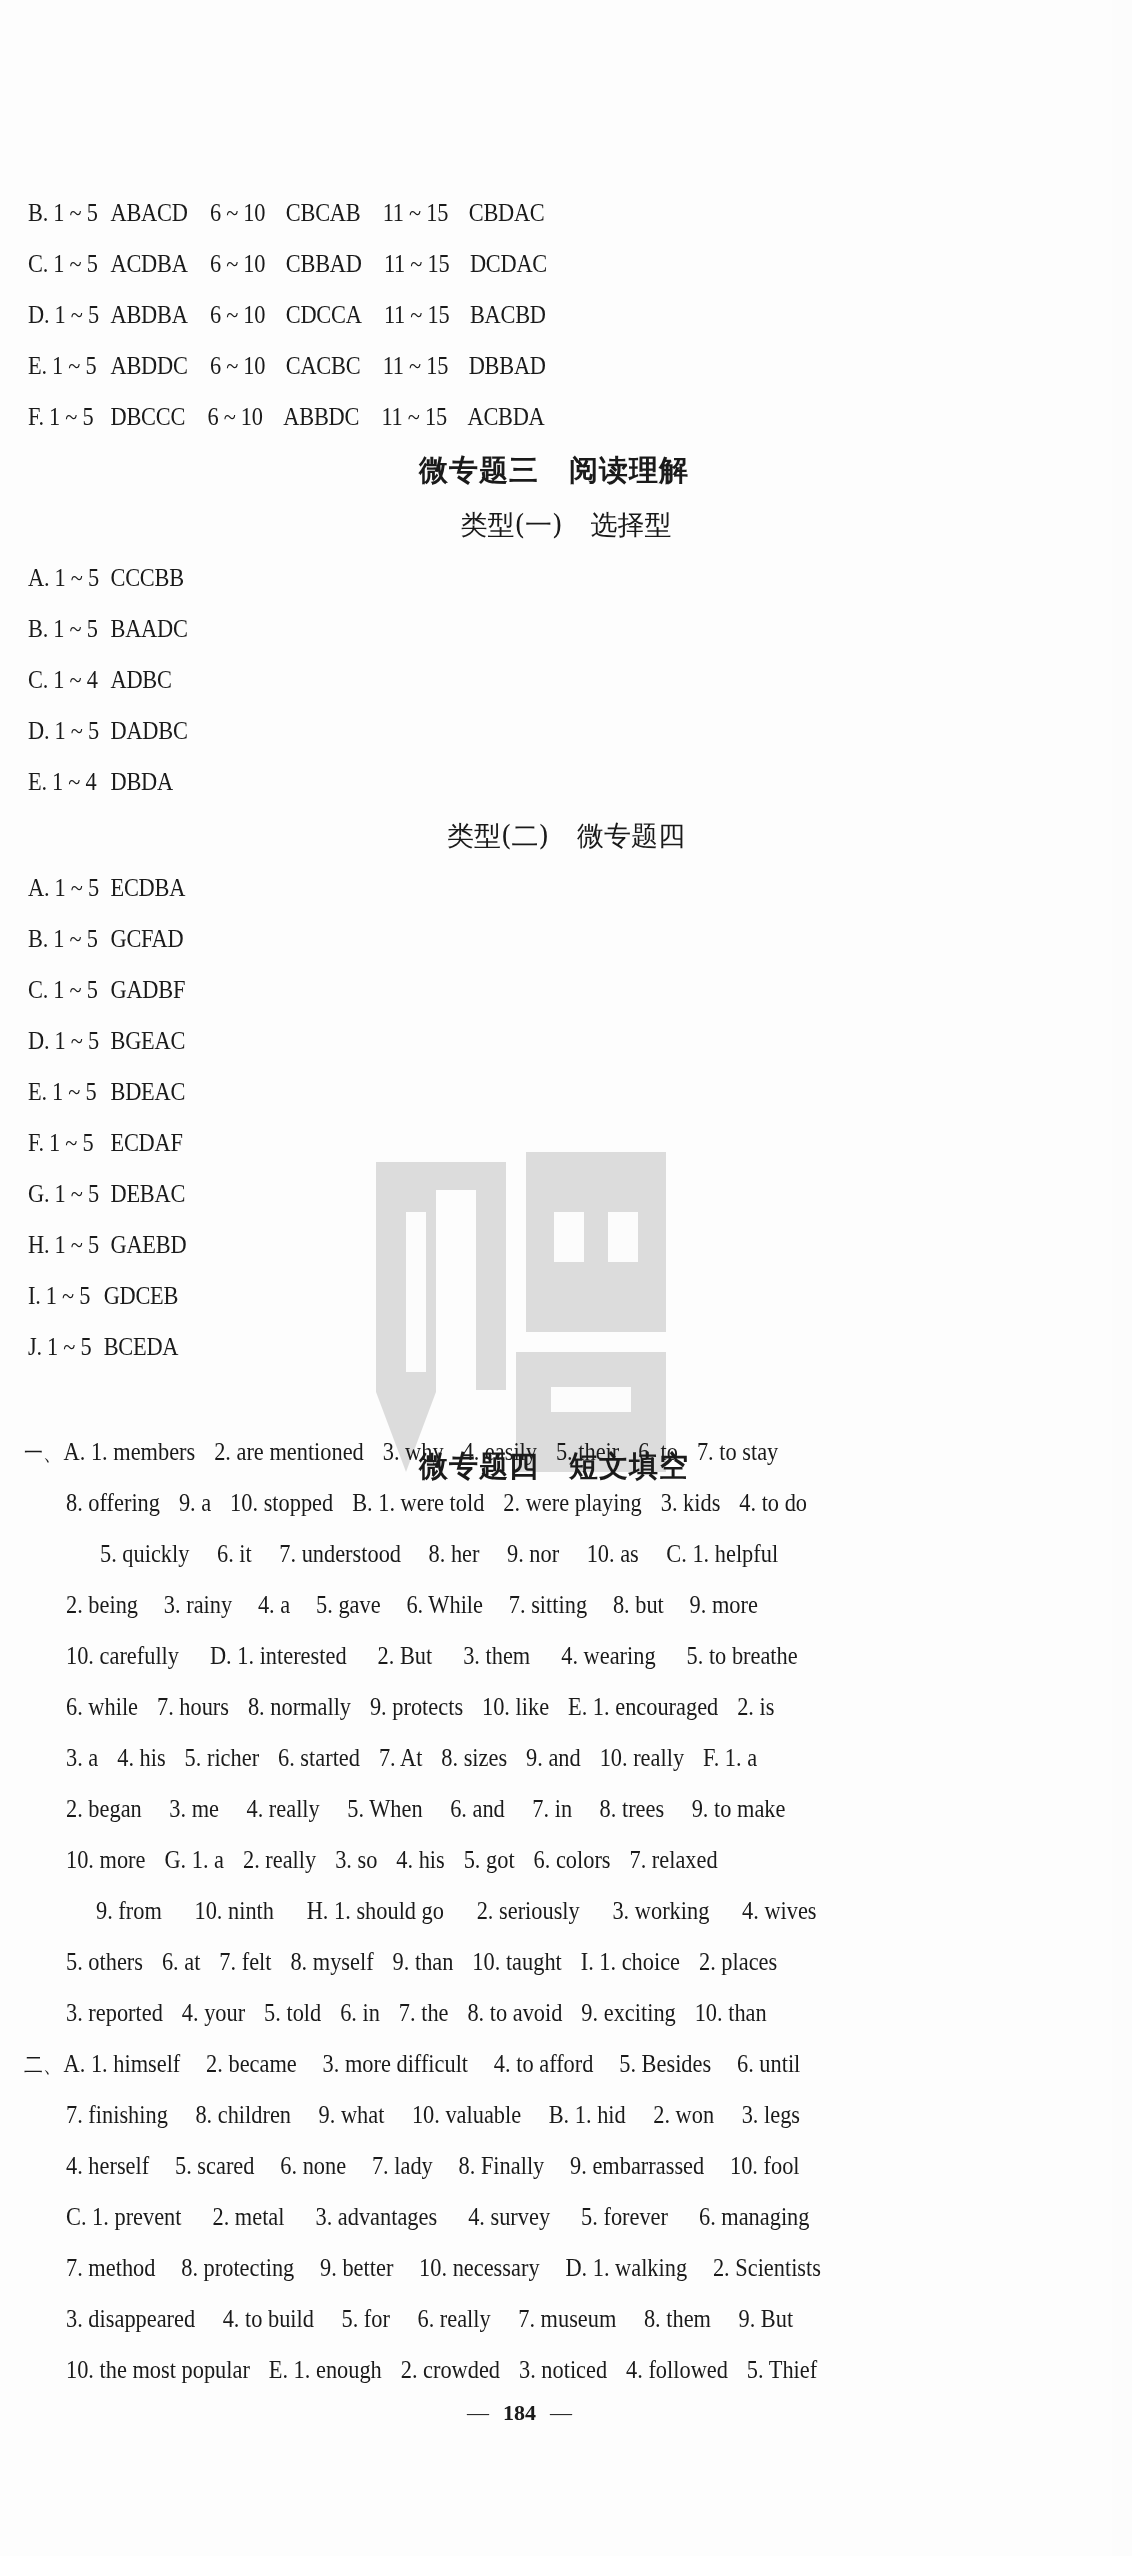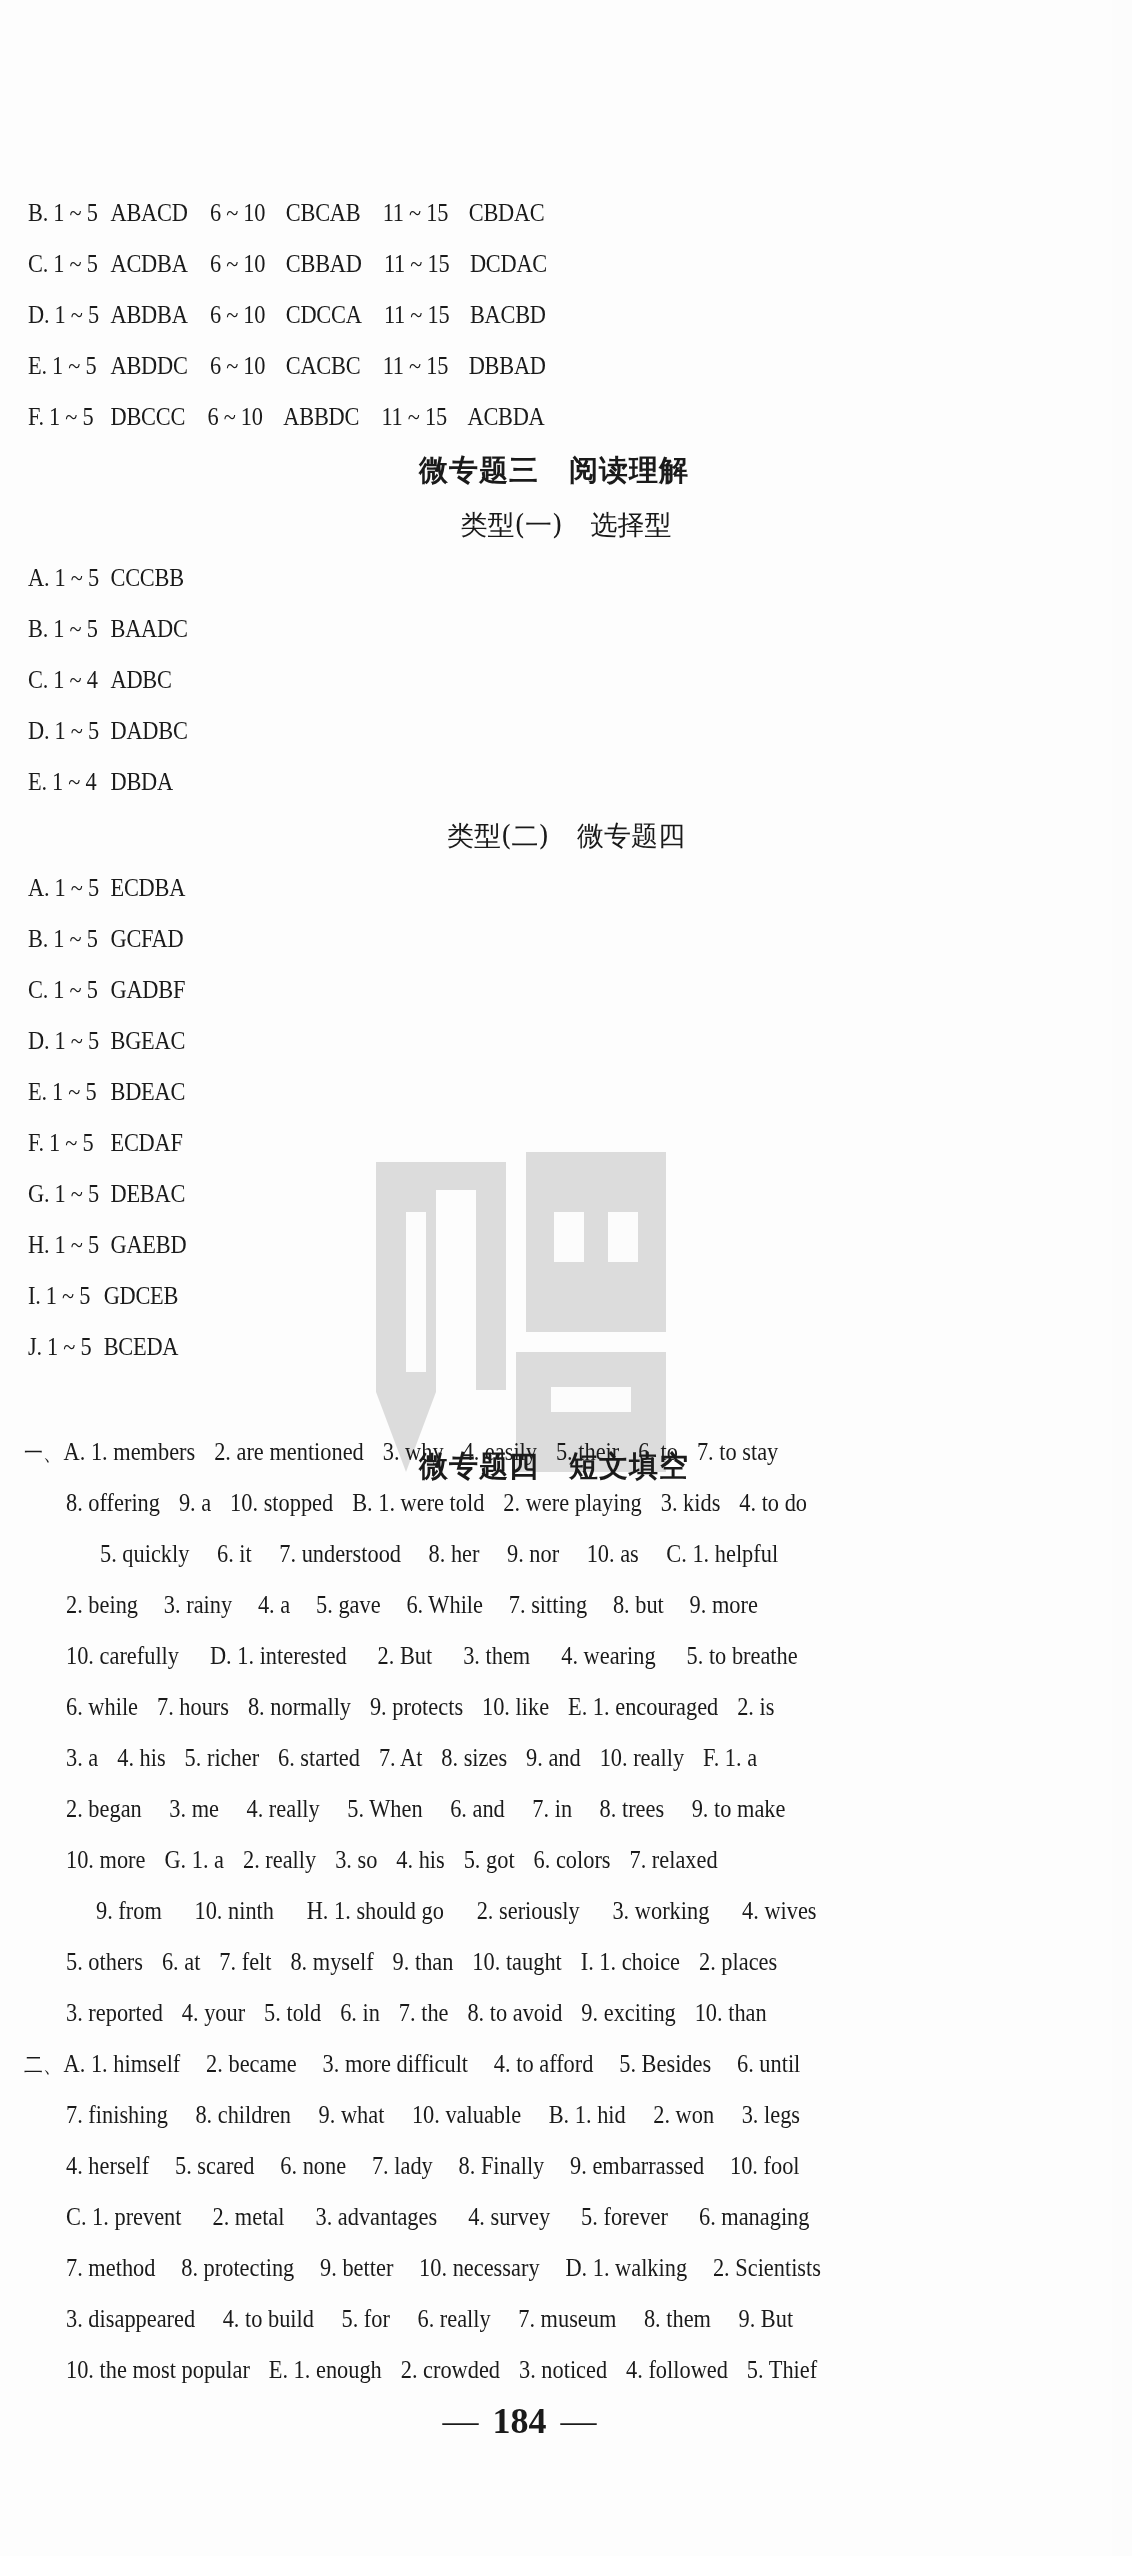--- a/index.html
+++ b/index.html
@@ -12,21 +12,21 @@
   .row .lbl { display: inline-block; min-width: 96px; }
   .row .grp { display: inline-block; margin-right: 26px; }
   .row .rng { display: inline-block; margin-right: 24px; }
   .heading { position: absolute; left: 0; width: 1108px; text-align: center; font-family: "DejaVu Sans", sans-serif; font-weight: bold; font-size: 29px; line-height: 36px; letter-spacing: 1px; }
   .heading .sp { display: inline-block; width: 30px; }
   .subheading { position: absolute; left: 0; width: 1132px; text-align: center; font-family: "DejaVu Serif", serif; font-size: 27px; line-height: 36px; }
   .subheading .sp { display: inline-block; width: 28px; }
   .para-line { position: absolute; font-size: 26px; line-height: 32px; white-space: nowrap; transform: scaleX(0.86); transform-origin: left center; }
   .para-line .item { display: inline-block; margin-right: 22px; }
   .para-line .mark { display: inline-block; font-family: "DejaVu Sans", sans-serif; font-size: 22px; margin-right: 2px; }
-  .page-number { position: absolute; top: 2352px; left: 0; width: 1039px; text-align: center; font-size: 36px; font-weight: bold; }
+  .page-number { position: absolute; top: 2352px; left: 0; width: 1039px; text-align: center; font-size: 22px; font-weight: bold; }
   .page-number .dash { font-weight: normal; margin: 0 14px; }
   .watermark { position: absolute; left: 376px; top: 1152px; width: 300px; height: 320px; opacity: 0.28; }
 </style>
 </head>
 <body>
 
 <div class="page-edge"></div>
 
 <svg class="watermark" viewBox="0 0 300 320">
   <g fill="#8a8a8a">

